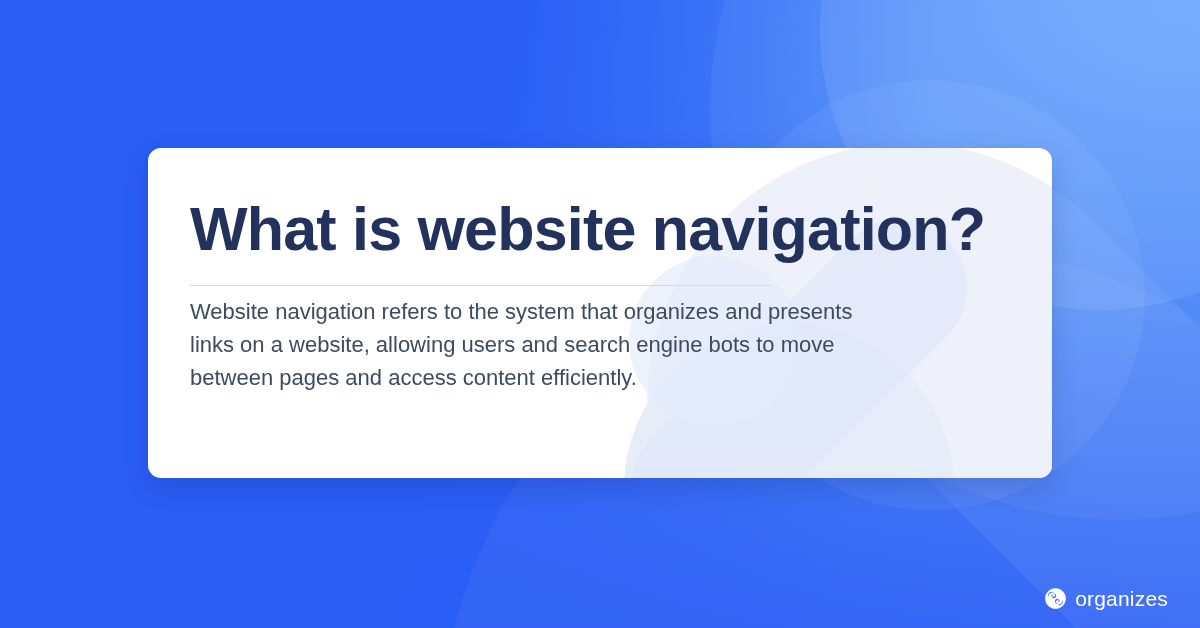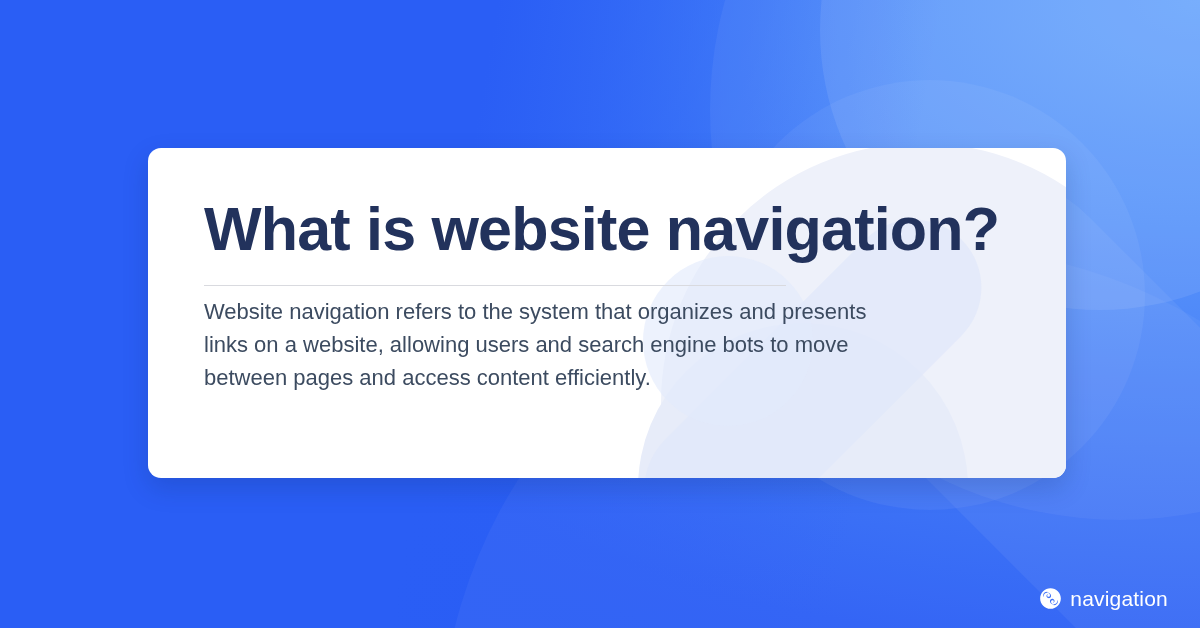--- a/index.html
+++ b/index.html
@@ -73,21 +73,20 @@
   .card {
     position: absolute;
     left: 148px;
     top: 148px;
     width: 904px;
     height: 330px;
     background: #ffffff;
     border-radius: 13px;
     box-shadow: 0 10px 26px rgba(16, 42, 99, 0.20);
     overflow: hidden;
-    padding-left: 14px;
   }
 
   
   .card-deco {
     position: absolute;
     pointer-events: none;
   }
   .card-arc {
     width: 520px; height: 520px;
     right: -115px; bottom: -185px;
@@ -194,16 +193,16 @@
       <h1 class="card-title">What is website navigation?</h1>
       <hr class="card-divider">
       <p class="card-body">Website navigation refers to the system that organizes and presents links on a website, allowing users and search engine bots to move between pages and access content efficiently.</p>
     </div>
   </div>
 
   <div class="logo">
     <svg class="logo-mark" viewBox="0 0 32 32" aria-hidden="true">
       <path fill="#ffffff" d="M16 1.6C8.05 1.6 1.6 8.05 1.6 16S8.05 30.4 16 30.4 30.4 23.95 30.4 16 23.95 1.6 16 1.6zm-4.42 6.1c2.63 0 4.3 1.35 4.94 3.36.43 1.37.2 2.62-.6 3.5-.83.9-2.2 1.2-3.5.74-1.13-.4-1.86-1.3-2.02-2.4-.2-1.4.63-2.5 1.9-2.72.2-.04.3-.02.3.1 0 .1-.07.16-.25.25-.7.34-1.06 1-.93 1.76.14.83.86 1.42 1.76 1.42 1.25 0 2.1-.95 2.1-2.3 0-1.9-1.6-3.3-3.86-3.3-2.9 0-5.05 2.2-5.05 5.2 0 .26-.05.36-.2.36-.13 0-.2-.1-.26-.35-.1-.42-.15-.95-.15-1.45 0-2.78 2.2-5.17 5.78-5.17zm8.84 16.6c-2.63 0-4.3-1.35-4.94-3.36-.43-1.37-.2-2.62.6-3.5.83-.9 2.2-1.2 3.5-.74 1.13.4 1.86 1.3 2.02 2.4.2 1.4-.63 2.5-1.9 2.72-.2.04-.3.02-.3-.1 0-.1.07-.16.25-.25.7-.34 1.06-1 .93-1.76-.14-.83-.86-1.42-1.76-1.42-1.25 0-2.1.95-2.1 2.3 0 1.9 1.6 3.3 3.86 3.3 2.9 0 5.05-2.2 5.05-5.2 0-.26.05-.36.2-.36.13 0 .2.1.26.35.1.42.15.95.15 1.45 0 2.78-2.2 5.17-5.78 5.17z"></path>
     </svg>
-    <span class="logo-word">navigation</span>
+    <span class="logo-word">organizes</span>
   </div>
 
 </div>
 
 </body></html>

